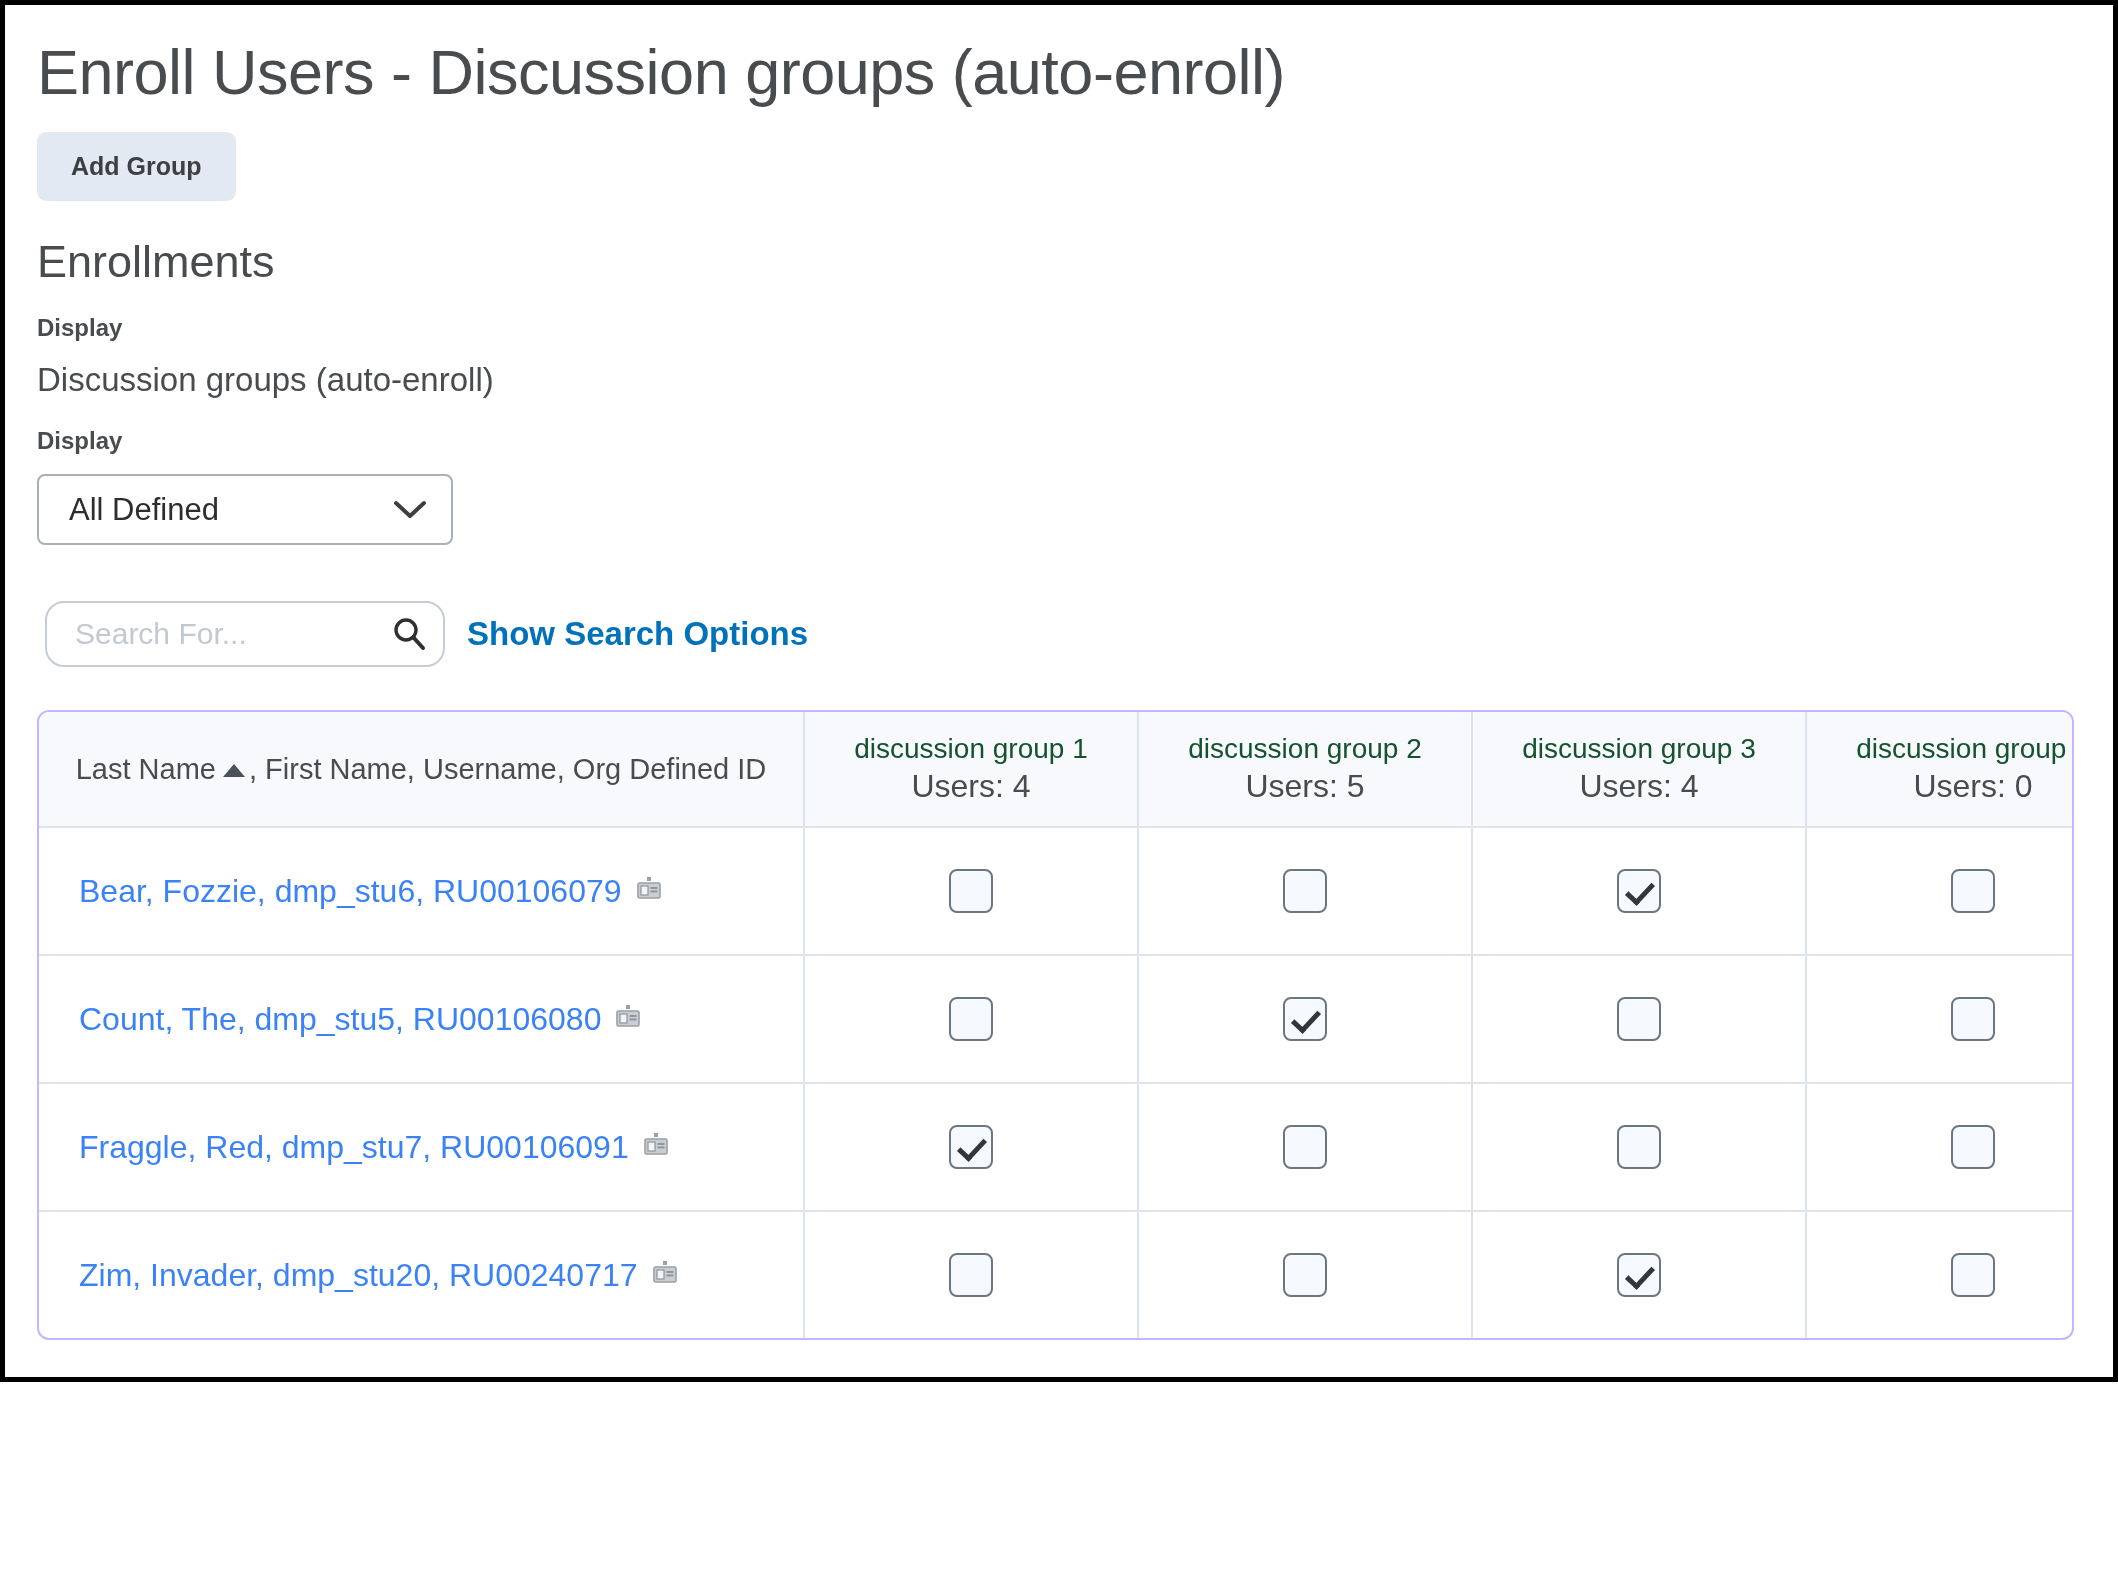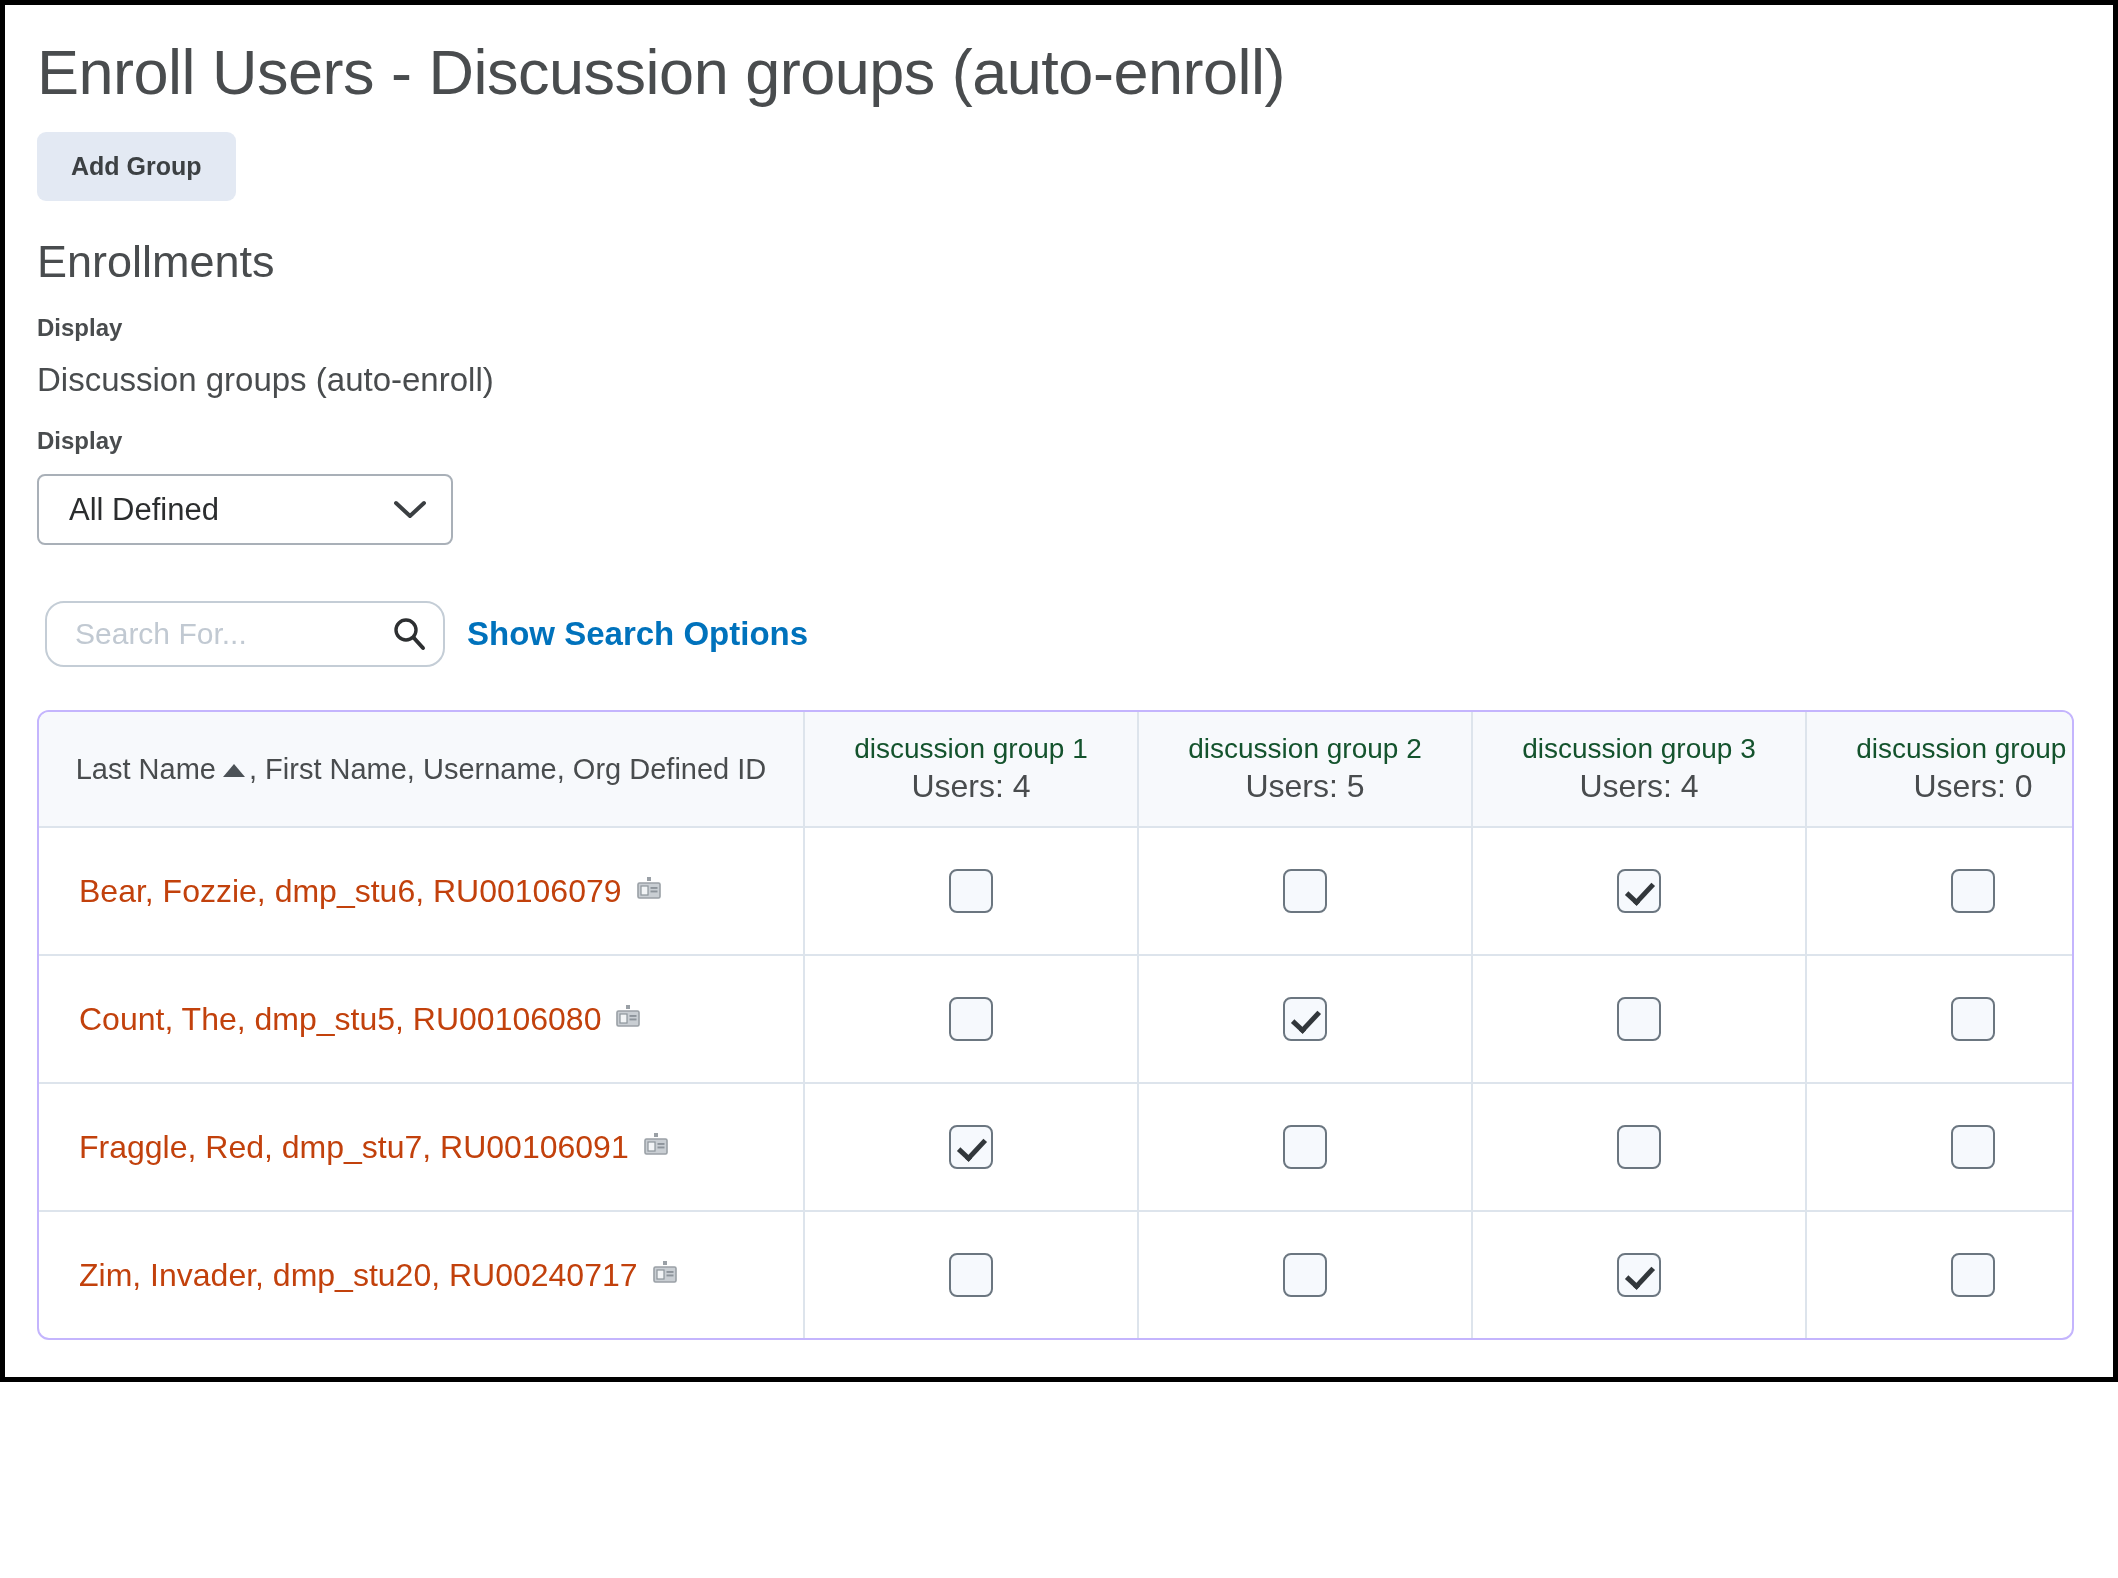--- a/index.html
+++ b/index.html
@@ -227,21 +227,21 @@
     color: #494c4e;
     margin-top: 3px;
   }
 
   tbody td {
     height: 124px;
   }
   td.user-cell {
     padding: 0 0 0 40px;
     font-size: 32px;
-    color: #c2410c;
+    color: #3b82f6;
     white-space: nowrap;
   }
   .badge-icon {
     display: inline-block;
     vertical-align: -3px;
     margin-left: 12px;
     line-height: 0;
   }
   td.cb-cell {
     text-align: center;

